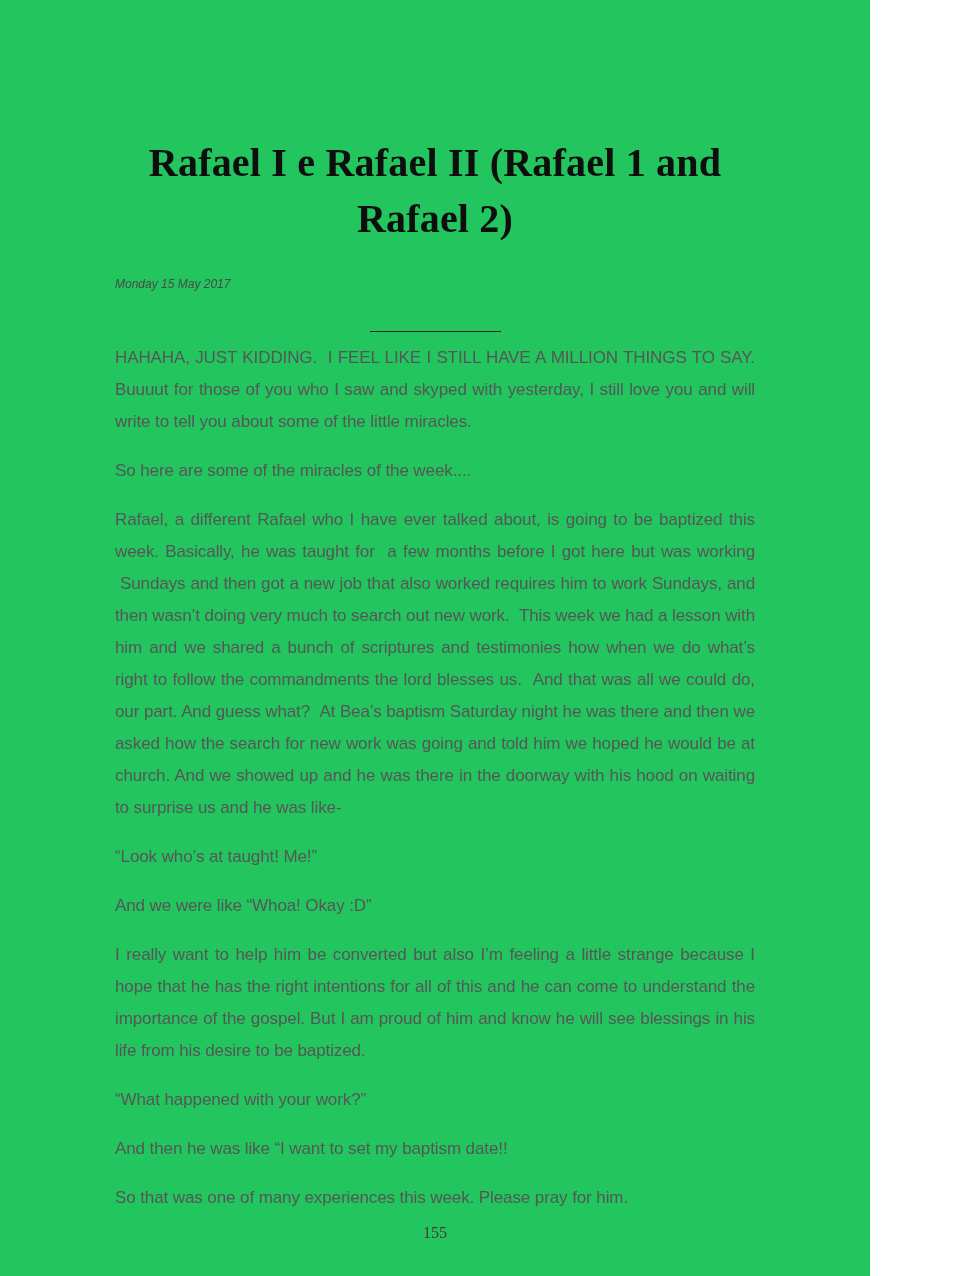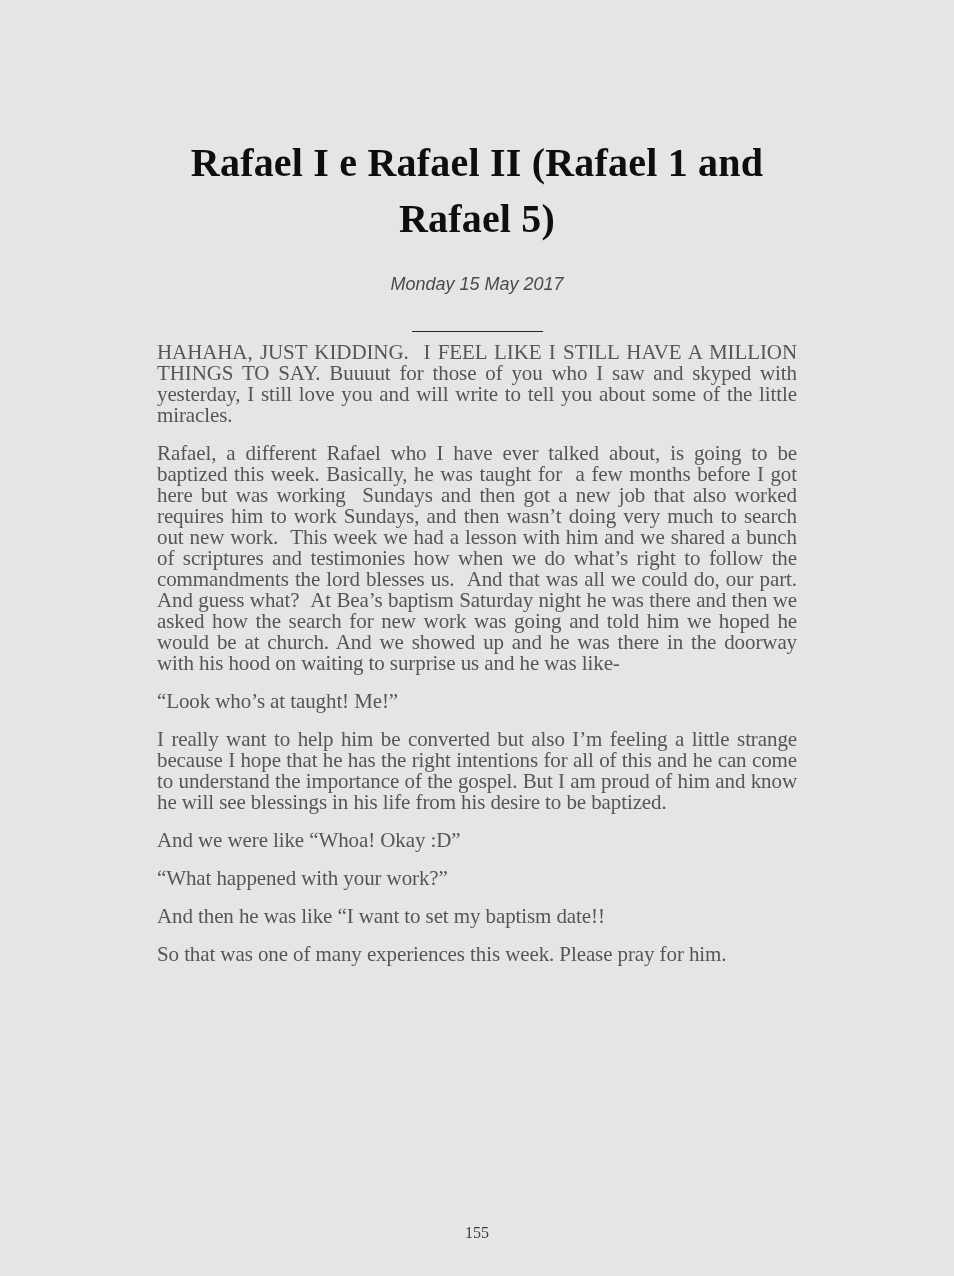--- a/index.html
+++ b/index.html
@@ -2,64 +2,62 @@
 <html><head>
 <meta charset="utf-8">
 <style>
   html, body {
     margin: 0;
     padding: 0;
     background: #ffffff;
   }
   .page {
     position: relative;
-    width: 954px;
+    width: 870px;
     height: 1276px;
-    background: #e5e5e5;
+    background: #22c55e;
     overflow: hidden;
     font-family: "Liberation Sans", sans-serif;
   }
   .content {
     width: 640px;
     margin: 0 auto;
     padding-top: 108px;
   }
   .title {
     font-family: "Liberation Serif", serif;
     font-weight: 700;
     font-size: 40px;
     line-height: 56px;
     text-align: center;
     color: #0e0e0e;
     letter-spacing: 0.2px;
   }
   .title .line { display: block; }
   .date {
-    text-align: center;
     font-style: italic;
-    font-size: 18px;
+    font-size: 12px;
     line-height: 20px;
     color: #4a4a4a;
     margin-top: 20px;
   }
   .divider {
     width: 131px;
     height: 0;
     border: none;
     border-top: 1.5px solid #262626;
     margin: 37px auto 10px auto;
   }
   .body-text p {
-    font-size: 21px;
-    line-height: 21px;
+    font-size: 17px;
+    line-height: 32px;
     letter-spacing: -0.1px;
     color: #565656;
     text-align: justify;
     margin: 0 0 17px 0;
-    font-family: Liberation Serif, serif;
   }
   .body-text p:last-child { margin-bottom: 0; }
   .em-caps { font-style: italic; }
   .page-number {
     position: absolute;
     left: 0;
     right: 0;
     bottom: 34px;
     text-align: center;
     font-family: "Liberation Serif", serif;
@@ -68,33 +66,34 @@
   }
 </style>
 </head>
 <body>
 
 <div class="page">
   <div class="content">
 
     <h1 class="title">
       <span class="line">Rafael I e Rafael II (Rafael 1 and</span>
-      <span class="line">Rafael 5)</span>
+      <span class="line">Rafael 2)</span>
     </h1>
 
     <div class="date">Monday 15 May 2017</div>
 
     <hr class="divider">
 
     <div class="body-text">
       <p>HAHAHA, JUST KIDDING. &nbsp;I FEEL LIKE I STILL HAVE A MILLION THINGS TO SAY. Buuuut for those of you who I saw and skyped with yesterday, I still love you and will write to tell you about some of the little miracles.</p>
+      <p>So here are some of the miracles of the week....</p>
       <p>Rafael, a different Rafael who I have ever talked about, is going to be baptized this week. Basically, he was taught for &nbsp;a few months before I got here but was working &nbsp;Sundays and then got a new job that also worked requires him to work Sundays, and then wasn’t doing very much to search out new work. &nbsp;This week we had a lesson with him and we shared a bunch of scriptures and testimonies how when we do what’s right to follow the commandments the lord blesses us. &nbsp;And that was all we could do, our part. And guess what? &nbsp;At Bea’s baptism Saturday night he was there and then we asked how the search for new work was going and told him we hoped he would be at church. And we showed up and he was there in the doorway with his hood on waiting to surprise us and he was like-</p>
       <p>“Look who’s at taught! Me!”</p>
+      <p>And we were like “Whoa! Okay :D”</p>
       <p>I really want to help him be converted but also I’m feeling a little strange because I hope that he has the right intentions for all of this and he can come to understand the importance of the gospel. But I am proud of him and know he will see blessings in his life from his desire to be baptized.</p>
-      <p>And we were like “Whoa! Okay :D”</p>
       <p>“What happened with your work?”</p>
       <p>And then he was like “I want to set my baptism date!!</p>
       <p>So that was one of many experiences this week. Please pray for him.</p>
     </div>
   </div>
 
   <div class="page-number">155</div>
 </div>
 
 </body></html>

